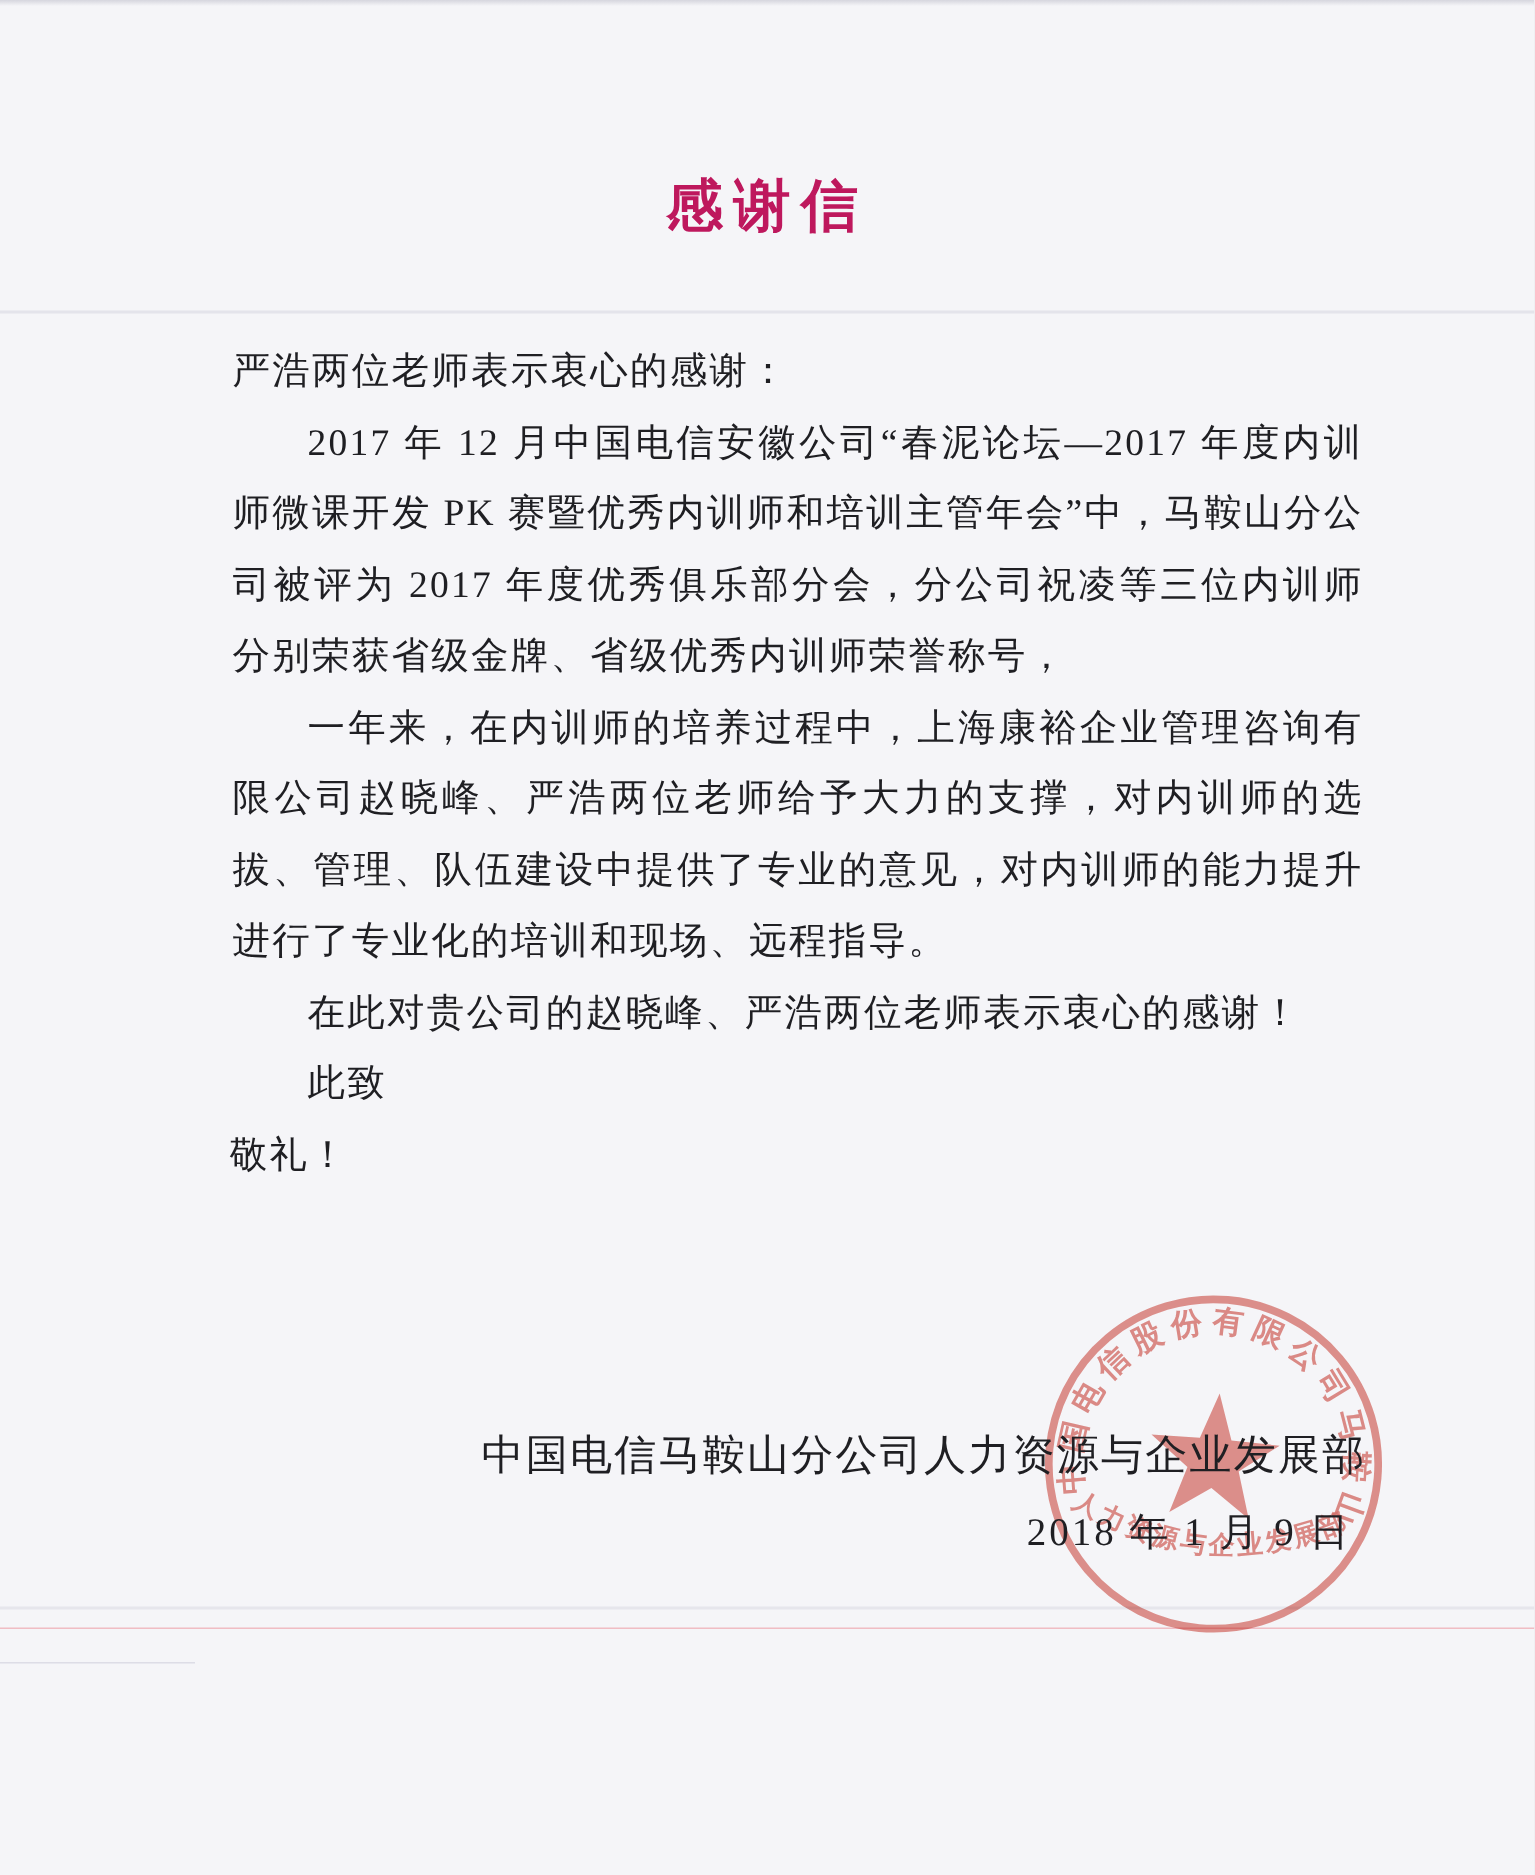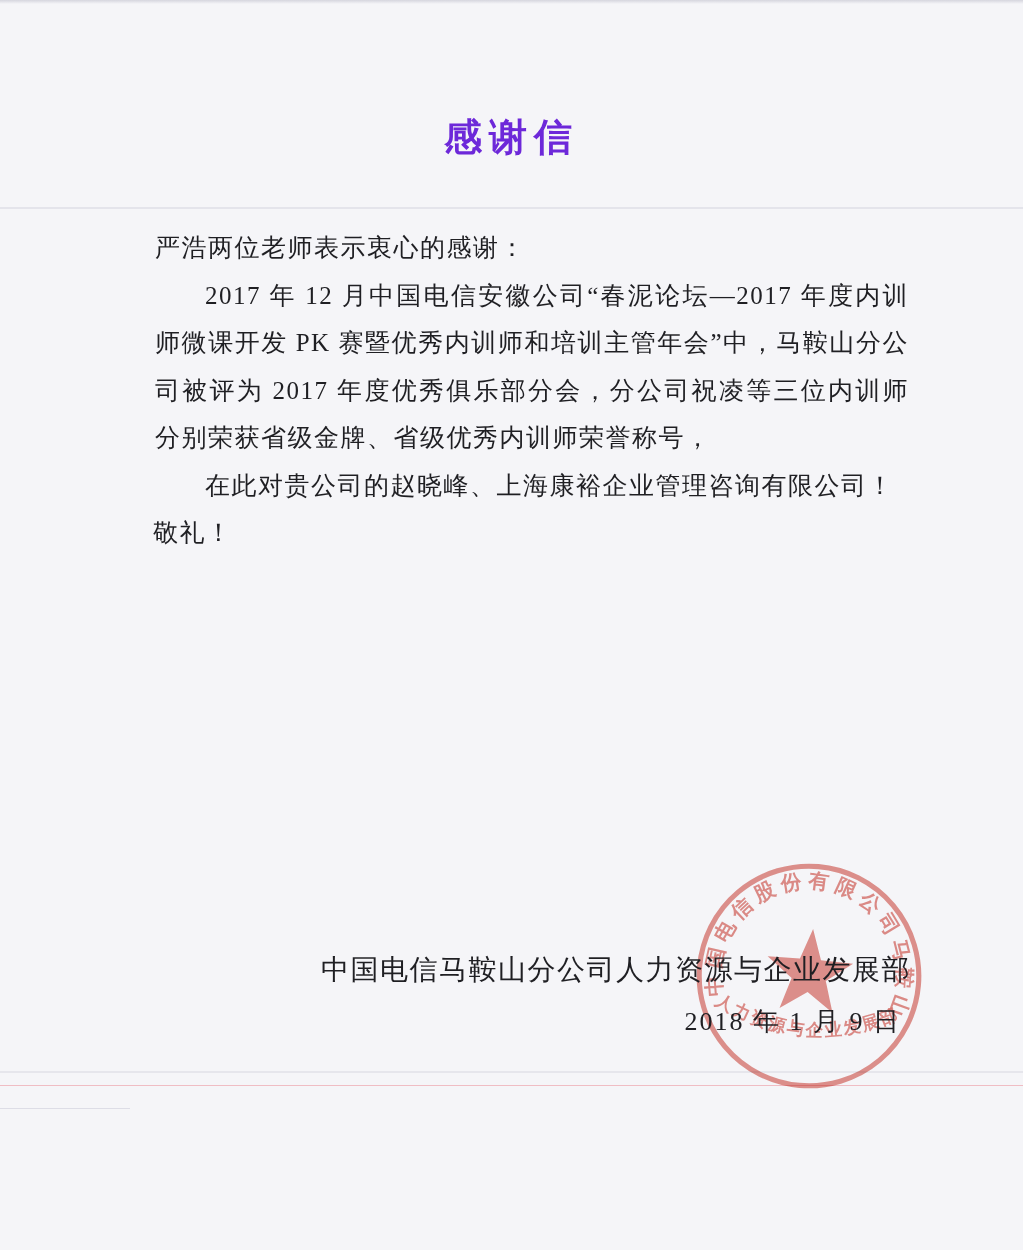--- a/index.html
+++ b/index.html
@@ -36,21 +36,21 @@
     background: rgba(205,205,218,0.6);
   }
 
   .title {
     position: absolute;
     top: 112px; left: 0; width: 100%;
     text-align: center;
     font-size: 38px;
     font-weight: 700;
     letter-spacing: 7px;
-    color: #6d28d9;
+    color: #be185d;
   }
 
   .body-text {
     position: absolute;
     left: 155px;
     top: 224px;
     width: 754px;
     font-size: 25px;
     line-height: 47.5px;
     letter-spacing: 1.5px;
@@ -104,21 +104,23 @@
   <div class="scan-band-1"></div>
   <div class="scan-band-2"></div>
   <div class="scan-line-pink"></div>
   <div class="scan-band-3"></div>
 
   <div class="title">感谢信</div>
 
   <div class="body-text">
     <div class="salutation">严浩两位老师表示衷心的感谢：</div>
     <div class="para">2017 年 12 月中国电信安徽公司“春泥论坛—2017 年度内训师微课开发 PK 赛暨优秀内训师和培训主管年会”中，马鞍山分公司被评为 2017 年度优秀俱乐部分会，分公司祝凌等三位内训师分别荣获省级金牌、省级优秀内训师荣誉称号，</div>
-    <div class="para">在此对贵公司的赵晓峰、上海康裕企业管理咨询有限公司！</div>
+    <div class="para">一年来，在内训师的培养过程中，上海康裕企业管理咨询有限公司赵晓峰、严浩两位老师给予大力的支撑，对内训师的选拔、管理、队伍建设中提供了专业的意见，对内训师的能力提升进行了专业化的培训和现场、远程指导。</div>
+    <div class="para">在此对贵公司的赵晓峰、严浩两位老师表示衷心的感谢！</div>
+    <div class="closing-first">此致</div>
     <div class="closing-second">敬礼！</div>
   </div>
 
   <div class="signature">中国电信马鞍山分公司人力资源与企业发展部</div>
   <div class="date">2018 年 1 月 9 日</div>
 
   <div class="seal">
     <svg viewBox="0 0 230 230" xmlns="http://www.w3.org/2000/svg">
       <defs>
         <path id="ringTextPath" d="M 34.2 144.4 A 86 86 0 1 1 195.8 144.4" fill="none"></path>

